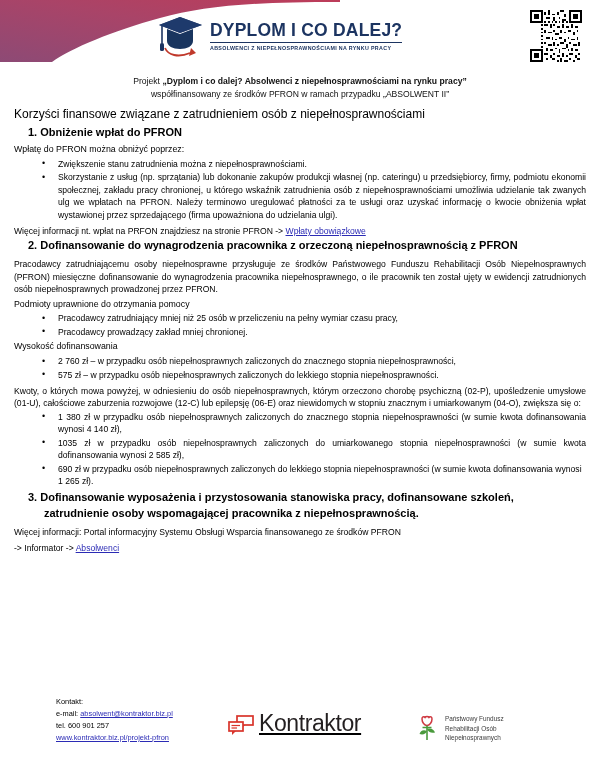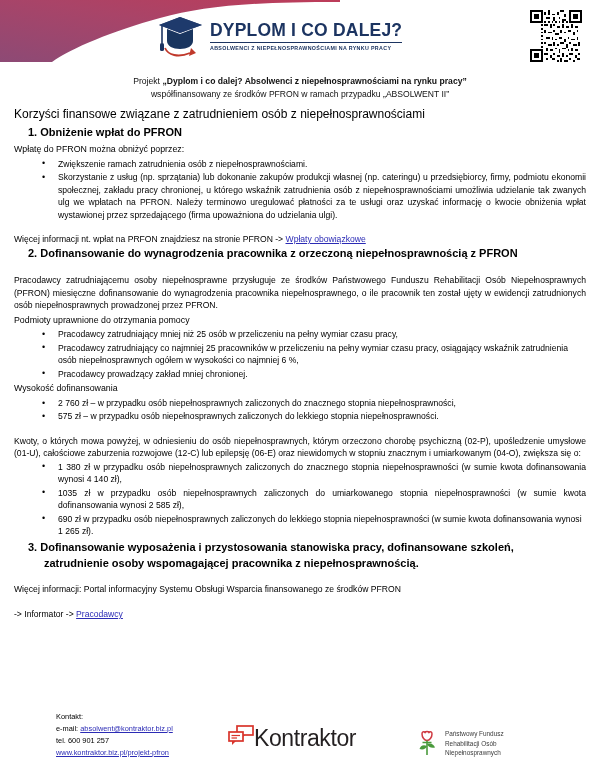--- a/index.html
+++ b/index.html
@@ -96,21 +96,21 @@
     margin: 1px 12px 2px 0;
     padding-left: 30px;
     text-indent: -16px;
   }
   .h-sub {
     font-weight: normal;
     font-size: 8.8px;
     margin: 2px 0 2px 0;
   }
   .para {
-    margin: 12px 0 1px 0;
+    margin: 4px 0 1px 0;
     text-align: justify;
   }
   .para.left { text-align: left; }
   ul.bullets {
     list-style: none;
     margin: 1px 0 2px 0;
     padding: 0;
   }
   ul.bullets > li {
     position: relative;
@@ -129,37 +129,39 @@
   }
   a.lnk, .lnk {
     color: #2b2bb5;
     text-decoration: underline;
   }
 
   
   .footer {
     position: absolute;
     left: 0; right: 0;
-    bottom: 3px;
+    bottom: 18px;
     height: 66px;
   }
   .contact {
     position: absolute;
     left: 56px;
     top: 4px;
     font-size: 7.4px;
     line-height: 1.62;
   }
   .contact .row { white-space: nowrap; }
   .kontraktor {
     position: absolute;
     left: 228px;
     top: 18px;
     display: flex;
-    align-items: flex-start;
+    align-items: flex-end;
+    gap: 5px;
+    text-decoration: underline;
   }
   .kontraktor .word {
     font-size: 23px;
     color: #231f20;
     letter-spacing: -0.4px;
     font-family: "Liberation Sans", sans-serif;
   }
   .pfron-logo {
     position: absolute;
     left: 418px;
@@ -336,40 +338,39 @@
   <div class="h-main">Korzyści finansowe związane z zatrudnieniem osób z niepełnosprawnościami</div>
 
   <div class="num-item">
     <span>1.</span>
     <span>Obniżenie wpłat do PFRON</span>
   </div>
 
   <div class="h-sub">Wpłatę do PFRON można obniżyć poprzez:</div>
 
   <ul class="bullets">
-    <li class="noj">Zwiększenie ramach zatrudnienia osób z niepełnosprawnościami.</li>
+    <li class="noj">Zwiększenie stanu zatrudnienia można z niepełnosprawnościami.</li>
     <li>Skorzystanie z usług (np. sprzątania) lub dokonanie zakupów produkcji własnej (np. cateringu) u przedsiębiorcy, firmy, podmiotu ekonomii społecznej, zakładu pracy chronionej, u którego wskaźnik zatrudnienia osób z niepełnosprawnościami umożliwia udzielanie tak zwanych ulg we wpłatach na PFRON. Należy terminowo uregulować płatności za te usługi oraz uzyskać informację o kwocie obniżenia wpłat wystawionej przez sprzedającego (firma upoważniona do udzielania ulgi).</li>
   </ul>
 
   <div class="para left">
     <span>Więcej informacji nt. wpłat na PRFON znajdziesz na stronie PFRON -&gt; </span><span class="lnk">Wpłaty obowiązkowe</span>
   </div>
 
   <div class="num-item">
     <span>2.</span>
     <span>Dofinansowanie do wynagrodzenia pracownika z orzeczoną niepełnosprawnością  z PFRON</span>
   </div>
 
   <div class="para">Pracodawcy zatrudniającemu osoby niepełnosprawne przysługuje ze środków Państwowego Funduszu Rehabilitacji Osób Niepełnosprawnych (PFRON) miesięczne dofinansowanie do wynagrodzenia pracownika niepełnosprawnego, o ile pracownik ten został ujęty w ewidencji zatrudnionych osób niepełnosprawnych prowadzonej przez PFRON.</div>
 
   <div class="h-sub">Podmioty uprawnione do otrzymania pomocy</div>
 
   <ul class="bullets">
     <li class="noj">Pracodawcy zatrudniający mniej niż 25 osób w przeliczeniu na pełny wymiar czasu pracy,</li>
-    <li class="noj">Pracodawcy zatrudniający co najmniej 25 pracowników w przeliczeniu na pełny wymiar czasu pracy, osiągający wskaźnik zatrudnienia osób niepełnosprawnych ogółem w wysokości co najmniej 6 %,</li>
     <li class="noj">Pracodawcy prowadzący zakład mniej chronionej.</li>
   </ul>
 
   <div class="h-sub">Wysokość dofinansowania</div>
 
   <ul class="bullets">
     <li>2 760 zł – w przypadku osób niepełnosprawnych zaliczonych do znacznego stopnia niepełnosprawności,</li>
     <li class="noj">575 zł – w przypadku osób niepełnosprawnych zaliczonych do lekkiego stopnia niepełnosprawności.</li>
   </ul>
 
@@ -384,21 +385,21 @@
 
   <div class="num-item">
     <span>3.</span>
     <span>Dofinansowanie wyposażenia i przystosowania stanowiska pracy, dofinansowane szkoleń, zatrudnienie osoby wspomagającej pracownika z niepełnosprawnością.</span>
   </div>
 
   <div class="para">
     <span>Więcej informacji: Portal informacyjny Systemu Obsługi Wsparcia finansowanego ze środków PFRON</span>
   </div>
   <div class="para left">
-    <span> -&gt; Informator -&gt; </span><span class="lnk">Pracodawcy</span>
+    <span> -&gt; Informator -&gt; </span><span class="lnk">Absolwenci</span>
   </div>
 
 </div>
 
 <div class="footer">
 
   <div class="contact">
     <div class="row">Kontakt:</div>
     <div class="row">
       <span>e-mail: </span><span class="lnk">absolwent@kontraktor.biz.pl</span>

